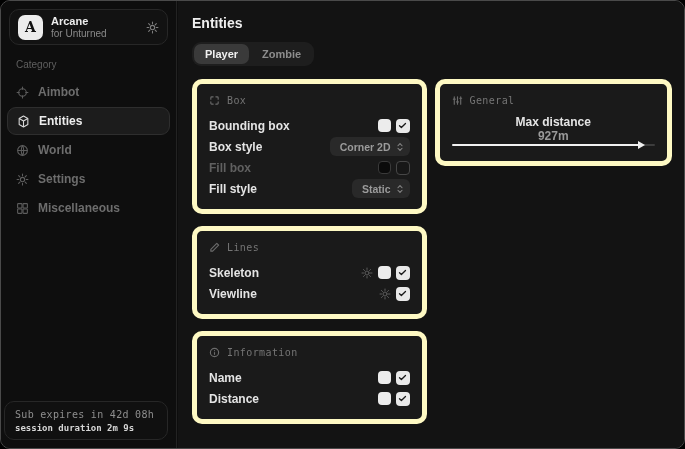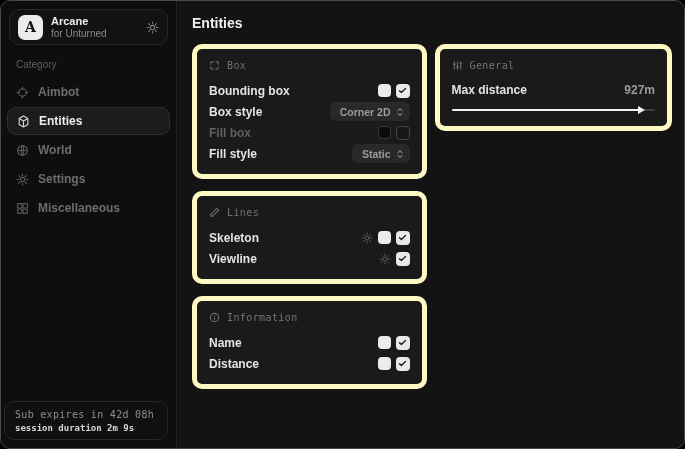--- a/index.html
+++ b/index.html
@@ -44,21 +44,21 @@
   .swatch.white{background:#ececec;}
   .swatch.black{background:#0b0b0b;border:1px solid #3a3a3a;}
   .checkbox{width:14px;height:14px;border-radius:4px;box-sizing:border-box;display:flex;align-items:center;justify-content:center;cursor:pointer;}
   .checkbox.checked{background:#e9e9e9;}
   .checkbox.unchecked{background:#171717;border:1px solid #474747;}
   .gear-btn{color:#5c5c5c;cursor:pointer;}
   .dropdown{height:19px;background:#292929;border-radius:6px;display:flex;align-items:center;gap:4px;padding:0 5px 0 10px;cursor:pointer;}
   .dropdown .dd-label{font-size:10.5px;color:#9b9b9b;font-weight:600;}
   .dropdown .icon{color:#8a8a8a;}
   
-  .gen-row{display:flex;align-items:center;justify-content:space-between;height:20px;margin-top:1px;}
+  .gen-row{display:flex;align-items:center;justify-content:space-between;height:20px;margin-top:1px;flex-direction:column;}
   .gen-value{font-size:12px;font-weight:700;color:#9a9a9a;}
   .slider{position:relative;height:12px;margin-top:4px;cursor:pointer;}
   .slider-track{position:absolute;left:0;right:0;top:5px;height:2px;background:#3d3d3d;border-radius:2px;}
   .slider-fill{position:absolute;left:0;top:5px;height:2px;background:#f0f0f0;border-radius:2px;}
   .slider-thumb{position:absolute;right:-6px;top:50%;transform:translateY(-50%);width:0;height:0;border-left:7px solid #f0f0f0;border-top:4px solid transparent;border-bottom:4px solid transparent;}
 </style>
 </head>
 <body>
 
 <div class="window">
@@ -133,20 +133,24 @@
 
     <div class="side-status">
       <div class="status-l1">Sub expires in 42d 08h</div>
       <div class="status-l2">session duration 2m 9s</div>
     </div>
   </div>
 
   <div class="main">
     <div class="page-title">Entities</div>
 
+    <div class="tabs">
+      <div class="tab active">Player</div>
+      <div class="tab">Zombie</div>
+    </div>
 
     <div class="content">
       <div class="col-left">
 
         <div class="card">
           <div class="card-head">
             <span class="icon">
               <svg width="11" height="11" viewBox="0 0 24 24" fill="none" stroke="currentColor" stroke-width="2.5" stroke-linecap="round">
                   <path d="M4 9V6a2 2 0 0 1 2-2h3M15 4h3a2 2 0 0 1 2 2v3M20 15v3a2 2 0 0 1-2 2h-3M9 20H6a2 2 0 0 1-2-2v-3"></path>
                 </svg>

